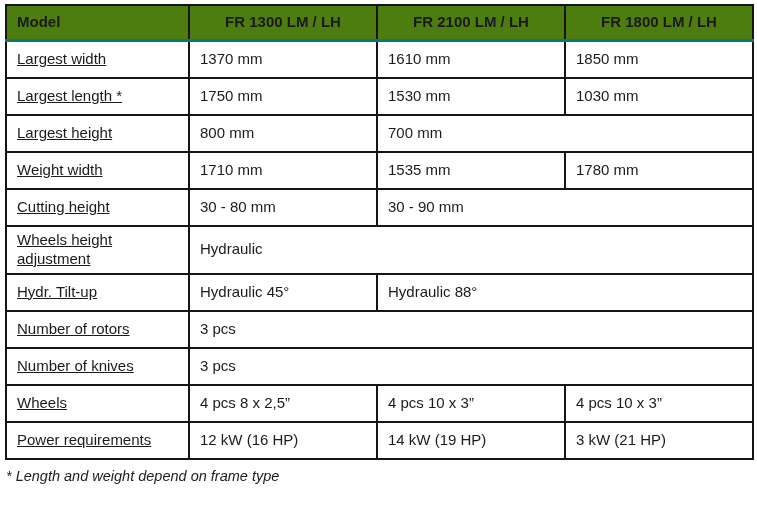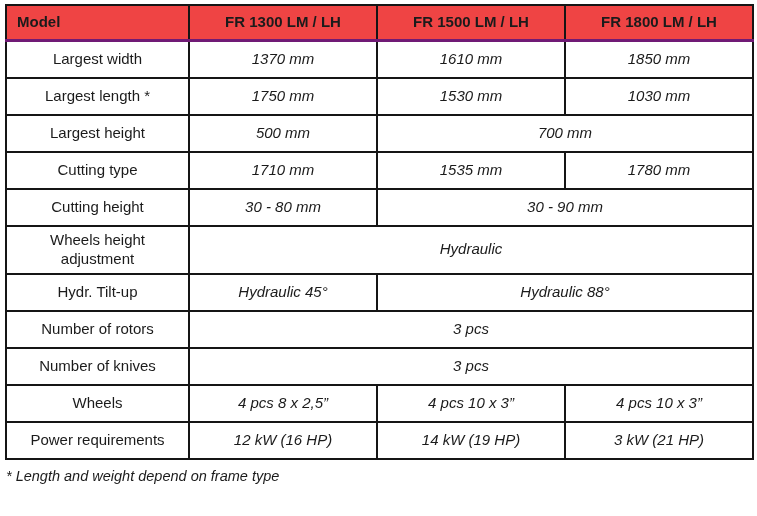--- a/index.html
+++ b/index.html
@@ -25,35 +25,35 @@
   .spec th, .spec td {
     border: 2px solid #151515;
     font-size: 15px;
     padding: 4px 10px;
     height: 27px;
     vertical-align: middle;
     background: #ffffff;
     line-height: 1.25;
   }
   .spec thead th {
-    background: #ef4444;
+    background: #4d7c0f;
     font-weight: bold;
     text-align: center;
-    border-bottom: 3px solid #701a75;
+    border-bottom: 3px solid #0f766e;
     height: 25px;
   }
   .spec thead th.model {
     text-align: left;
   }
   .spec td.label {
-    text-align: center;
+    text-align: left;
+    text-decoration: underline;
   }
   .spec td.value {
-    text-align: center;
-    font-style: italic;
+    text-align: left;
   }
   .footnote {
     margin-top: 8px;
     margin-left: 1px;
     font-size: 14.5px;
     font-style: italic;
     color: #1b1b1b;
   }
 </style>
 </head>
@@ -64,44 +64,44 @@
     <colgroup>
       <col style="width:183px">
       <col style="width:188px">
       <col style="width:188px">
       <col style="width:188px">
     </colgroup>
     <thead>
       <tr>
         <th class="model">Model</th>
         <th>FR 1300 LM / LH</th>
-        <th>FR 1500 LM / LH</th>
+        <th>FR 2100 LM / LH</th>
         <th>FR 1800 LM / LH</th>
       </tr>
     </thead>
     <tbody>
       <tr>
         <td class="label">Largest width</td>
         <td class="value">1370 mm</td>
         <td class="value">1610 mm</td>
         <td class="value">1850 mm</td>
       </tr>
       <tr>
         <td class="label">Largest length *</td>
         <td class="value">1750 mm</td>
         <td class="value">1530 mm</td>
         <td class="value">1030 mm</td>
       </tr>
       <tr>
         <td class="label">Largest height</td>
-        <td class="value">500 mm</td>
+        <td class="value">800 mm</td>
         <td class="value" colspan="2">700 mm</td>
       </tr>
       <tr>
-        <td class="label">Cutting type</td>
+        <td class="label">Weight width</td>
         <td class="value">1710 mm</td>
         <td class="value">1535 mm</td>
         <td class="value">1780 mm</td>
       </tr>
       <tr>
         <td class="label">Cutting height</td>
         <td class="value">30 - 80 mm</td>
         <td class="value" colspan="2">30 - 90 mm</td>
       </tr>
       <tr>

